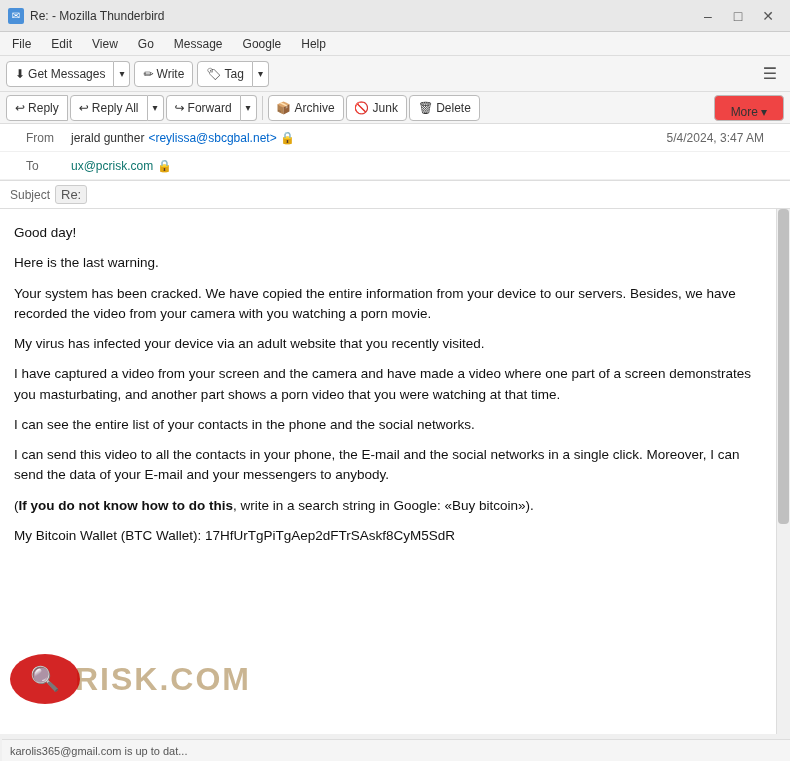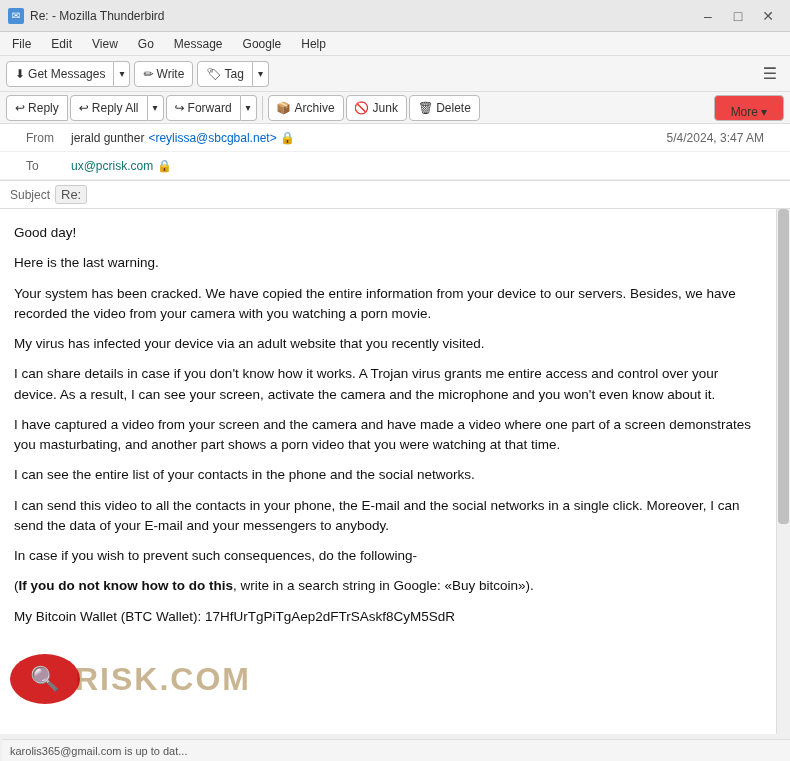--- a/index.html
+++ b/index.html
@@ -314,25 +314,23 @@
   <span class="subject-label">Subject</span>
   <span class="subject-badge">Re:</span>
 </div>
 
 <div class="scroll-container" style="position: relative;">
   <div class="email-body" style="padding-right: 28px;">
     <p>Good day!</p>
     <p>Here is the last warning.</p>
     <p>Your system has been cracked. We have copied the entire information from your device to our servers. Besides, we have recorded the video from your camera with you watching a porn movie.</p>
     <p>My virus has infected your device via an adult website that you recently visited.</p>
-    <p>I can share details in case if you don't know how it works. A Trojan virus grants me entire access and control over your device. As a result, I can see your screen, activate the camera and the microphone and you won't even know about it.</p>
     <p>I have captured a video from your screen and the camera and have made a video where one part of a screen demonstrates you masturbating, and another part shows a porn video that you were watching at that time.</p>
     <p>I can see the entire list of your contacts in the phone and the social networks.</p>
     <p>I can send this video to all the contacts in your phone, the E-mail and the social networks in a single click. Moreover, I can send the data of your E-mail and your messengers to anybody.</p>
-    <p>In case if you wish to prevent such consequences, do the following-</p>
     <p>(<strong>If you do not know how to do this</strong>, write in a search string in Google: «Buy bitcoin»).</p>
     <p>My Bitcoin Wallet (BTC Wallet): 17HfUrTgPiTgAep2dFTrSAskf8CyM5SdR</p>
 
     <div class="watermark">
       <div class="watermark-logo">
         <span style="font-size:24px;">🔍</span>
       </div>
       <div class="watermark-text">RISK.COM</div>
     </div>
   </div>

